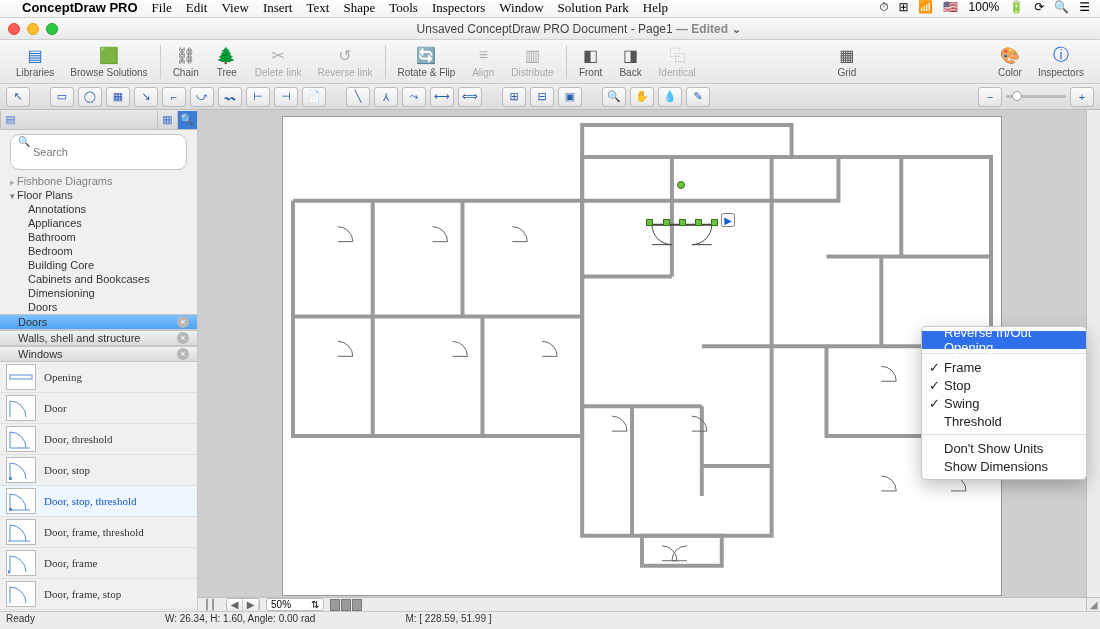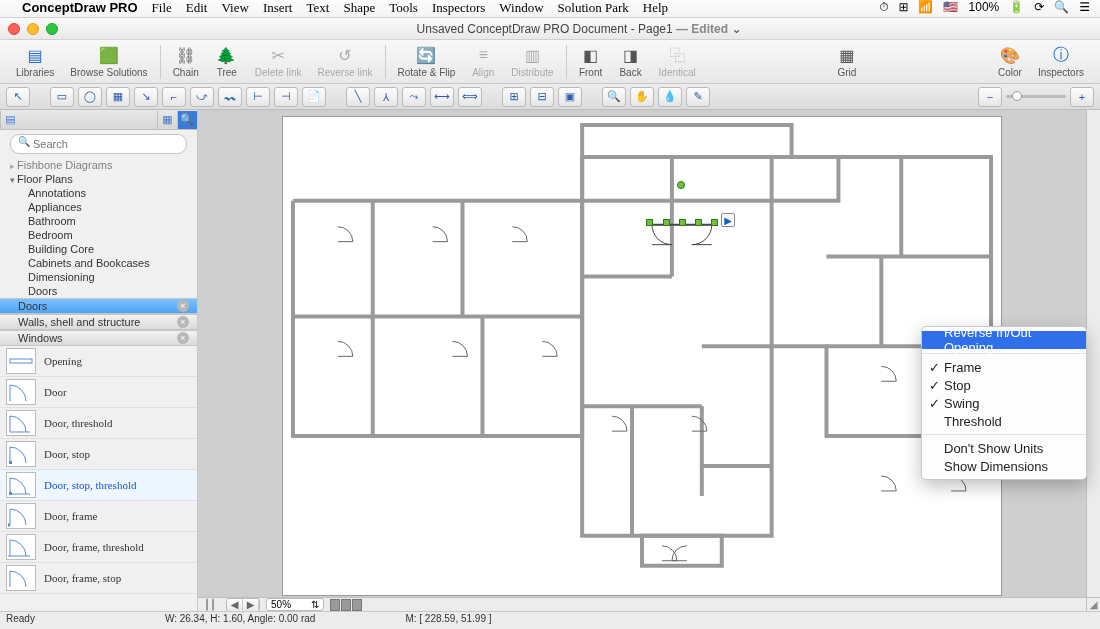--- a/index.html
+++ b/index.html
@@ -34,21 +34,21 @@
 .tools2 .zoom { display:flex; align-items:center; gap:4px;}
 .tools2 .zoom .track{ width:60px; height:3px; background:#bbb; border-radius:2px; position:relative;}
 .tools2 .zoom .thumb{ position:absolute; left:6px; top:-4px; width:10px;height:10px;border-radius:50%;background:#fff;border:1px solid #999;}
 
 .body { display:flex; height: calc(629px - 22px - 22px - 44px - 26px - 14px); }
 .sidebar { width:198px; background:#f0f0f0; border-right:1px solid #c8c8c8; display:flex; flex-direction:column; font-size:11px; }
 .sidebar .tabs { height:20px; background:linear-gradient(#e8e8e8,#d8d8d8); display:flex; align-items:center; border-bottom:1px solid #c0c0c0;}
 .sidebar .tabs .tabspace{flex:1;}
 .sidebar .tabs .icobtn{width:20px;height:18px;border-left:1px solid #c0c0c0;display:flex;align-items:center;justify-content:center;color:#4a7bd1;}
 .sidebar .searchwrap{padding:4px 10px;}
-.sidebar .searchwrap input{width:100%;height:20px;border:1px solid #c4c4c4;border-radius:9px;padding:0 8px 0 22px;font-size:11px;background:#fff;}
+.sidebar .searchwrap input{width:100%;height:36px;border:1px solid #c4c4c4;border-radius:9px;padding:0 8px 0 22px;font-size:11px;background:#fff;}
 .sidebar .searchwrap{position:relative;}
 .sidebar .searchwrap::before{content:"🔍";position:absolute;left:18px;top:6px;font-size:10px;color:#888;}
 
 .tree { overflow:auto; }
 .tree .node { padding:1px 6px 1px 10px; color:#333; white-space:nowrap; }
 .tree .node.l1::before{content:"▸ ";color:#777;font-size:9px;}
 .tree .node.l1.open::before{content:"▾ ";}
 .tree .node.l2{padding-left:28px;}
 .tree .node.cat{background:linear-gradient(#f2f2f2,#dadada);border-top:1px solid #c6c6c6;border-bottom:1px solid #c6c6c6;padding-left:18px;font-weight:400;display:flex;align-items:center;}
 .tree .node.cat .rm{margin-left:auto;width:12px;height:12px;border-radius:50%;background:#b7b7b7;color:#fff;font-size:9px;display:flex;align-items:center;justify-content:center;margin-right:2px;}
@@ -322,33 +322,33 @@
             <svg>
               <path d="M2 20 L2 4 A16 16 0 0 1 18 20 M2 20 L22 20" fill="none" stroke="#5a8bd8"></path>
               <rect x="1" y="18" width="3" height="3" fill="#5a8bd8"></rect>
             </svg>
           </div>
           <span class="lbl">Door, stop, threshold</span>
         </div>
       <div class="librow">
           <div class="thumb">
             <svg>
+              <path d="M2 20 L2 4 A16 16 0 0 1 18 20 M0 20 L22 20" fill="none" stroke="#5a8bd8"></path>
+            </svg>
+          </div>
+          <span class="lbl">Door, frame, threshold</span>
+        </div>
+      <div class="librow">
+          <div class="thumb">
+            <svg>
               <path d="M2 20 L2 4 A16 16 0 0 1 18 20" fill="none" stroke="#5a8bd8"></path>
               <line x1="0" y1="20" x2="2" y2="20" stroke="#5a8bd8" stroke-width="3"></line>
             </svg>
           </div>
           <span class="lbl">Door, frame</span>
-        </div>
-      <div class="librow">
-          <div class="thumb">
-            <svg>
-              <path d="M2 20 L2 4 A16 16 0 0 1 18 20 M0 20 L22 20" fill="none" stroke="#5a8bd8"></path>
-            </svg>
-          </div>
-          <span class="lbl">Door, frame, threshold</span>
         </div>
       <div class="librow">
           <div class="thumb">
             <svg>
               <path d="M2 20 L2 4 A16 16 0 0 1 18 20" fill="none" stroke="#5a8bd8"></path>
             </svg>
           </div>
           <span class="lbl">Door, frame, stop</span>
         </div>
     </div>

